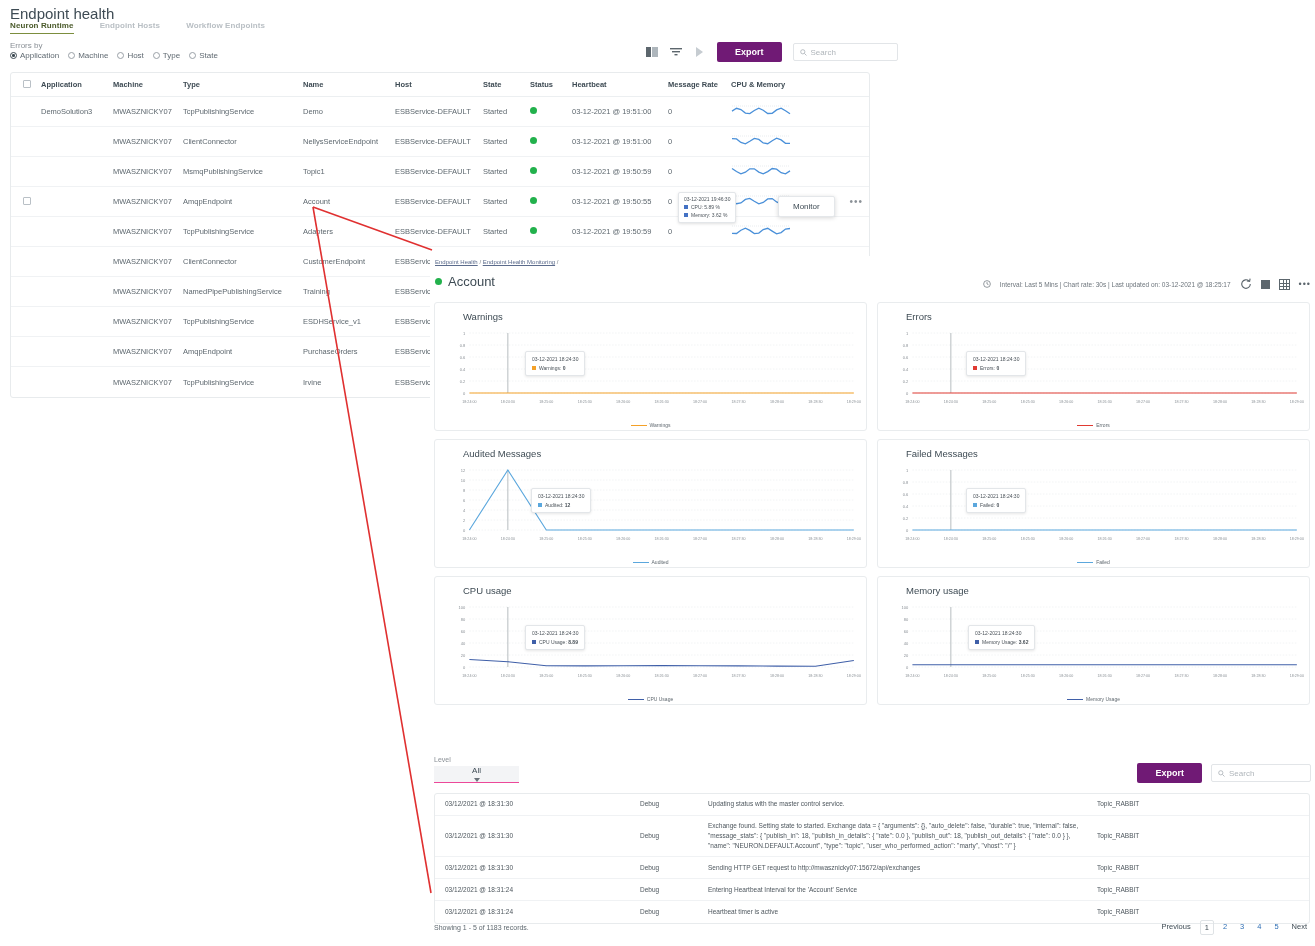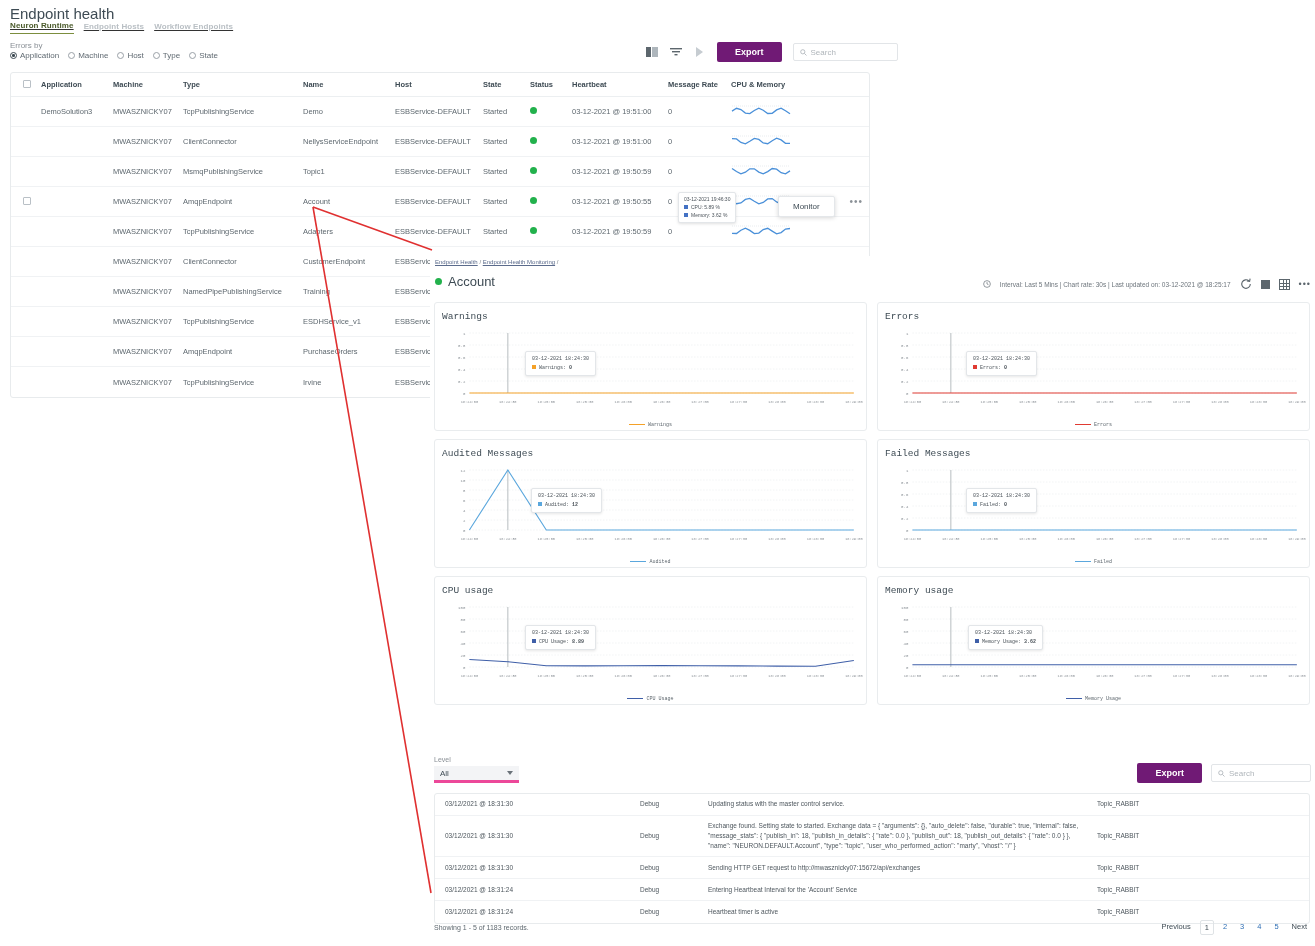--- a/index.html
+++ b/index.html
@@ -12,21 +12,21 @@
     color:#333;
     position:relative;
     overflow:hidden;
   }
   
   .page { position:absolute; left:0; top:0; width:1315px; height:946px; }
   .page-title {
     position:absolute; left:10px; top:5px;
     font-size:15px; color:#3e4b54; font-weight:400;
   }
-  .tabs-top { position:absolute; left:10px; top:21px; display:flex; gap:10px; align-items:center;text-decoration:underline; }
+  .tabs-top { position:absolute; left:10px; top:21px; display:flex; gap:26px; align-items:flex-start; }
   .tab-top { font-size:8px; color:#b9bfc4; padding-bottom:3px; font-weight:bold; letter-spacing:.1px; }
   .tab-top.active { color:#4a5a2a; border-bottom:1.5px solid #7c8e3e; }
   .groupby-label { position:absolute; left:10px; top:41px; font-size:8px; color:#8a9096; }
   .groupby-row { position:absolute; left:10px; top:51px; display:flex; gap:9px; align-items:center; }
   .radio-item { display:flex; align-items:center; gap:3px; font-size:8px; color:#606a72; }
   .radio {
     width:7px; height:7px; border-radius:50%;
     border:1px solid #9aa1a7; display:inline-block; position:relative; background:#fff;
   }
   .radio.on { border-color:#3d4a52; }
@@ -107,21 +107,21 @@
   .grid-ico:before, .grid-ico:after {
     content:""; position:absolute; background:#5c666d;
   }
   .grid-ico:before { left:0; right:0; top:3px; height:1px; box-shadow:0 3px 0 #5c666d; }
   .grid-ico:after { top:0; bottom:0; left:3px; width:1px; box-shadow:3px 0 0 #5c666d; }
   
   .charts { position:absolute; left:4px; top:46px; width:876px; }
   .chart-row { display:flex; gap:10px; margin-bottom:8px; }
   .chart-card {
     flex:1; border:1px solid #e9ecee; border-radius:3px; background:#fff;
-    height:129px; position:relative; padding:8px 10px 0 7px;font-family:Liberation Mono, monospace;
+    height:129px; position:relative; padding:8px 10px 0 28px;
   }
   .chart-card h4 { margin:0; font-size:9.5px; font-weight:400; color:#3e4b54; }
   .chart-svg { position:absolute; left:0; top:22px; width:100%; height:90px; }
   .chart-legend {
     position:absolute; bottom:2px; left:0; right:0; text-align:center;
     font-size:5px; color:#5f686f;
   }
   .legend-line { display:inline-block; width:16px; height:1.6px; vertical-align:middle; margin-right:3px; }
   
   .ch-tip {
@@ -135,23 +135,23 @@
   .sub-tabs {
     position:absolute; left:4px; top:480px; width:876px; height:14px;
     display:flex; gap:12px; align-items:flex-end;
     border-bottom:1px solid #e7eaec;
   }
   .sub-tab { font-size:7.5px; color:#9aa1a7; padding-bottom:3px; }
   .sub-tab.active { color:#6f8335; border-bottom:1.5px solid #7c8e3e; }
   .level-label { position:absolute; left:4px; top:500px; font-size:7px; color:#8a9096; }
   .level-select {
     position:absolute; left:4px; top:510px; width:85px; height:17px;
-    background:#f3f4f6; border:none; border-bottom:3px solid #ec4899;
+    background:#f3f4f6; border:none; border-bottom:1px solid #ec4899;
     display:flex; align-items:center; justify-content:space-between;
-    padding:0 6px; font-size:8px; color:#3e4b54;
+    padding:0 6px; font-size:8px; color:#3e4b54;flex-direction:column;
   }
   .caret { width:0;height:0;border-left:3.5px solid transparent;border-right:3.5px solid transparent;border-top:4px solid #6a7279; }
   .logs-actions { position:absolute; right:4px; top:507px; display:flex; align-items:center; gap:9px; }
   
   .logs-table {
     position:absolute; left:4px; top:537px; width:876px;
     border:1px solid #e8ebed; border-radius:3px; background:#fff;
   }
   .lt-head { display:flex; height:20px; align-items:center; border-bottom:1px solid #eceff1; }
   .lt-head .c { font-size:7.5px; font-weight:bold; color:#3e4b54; }

